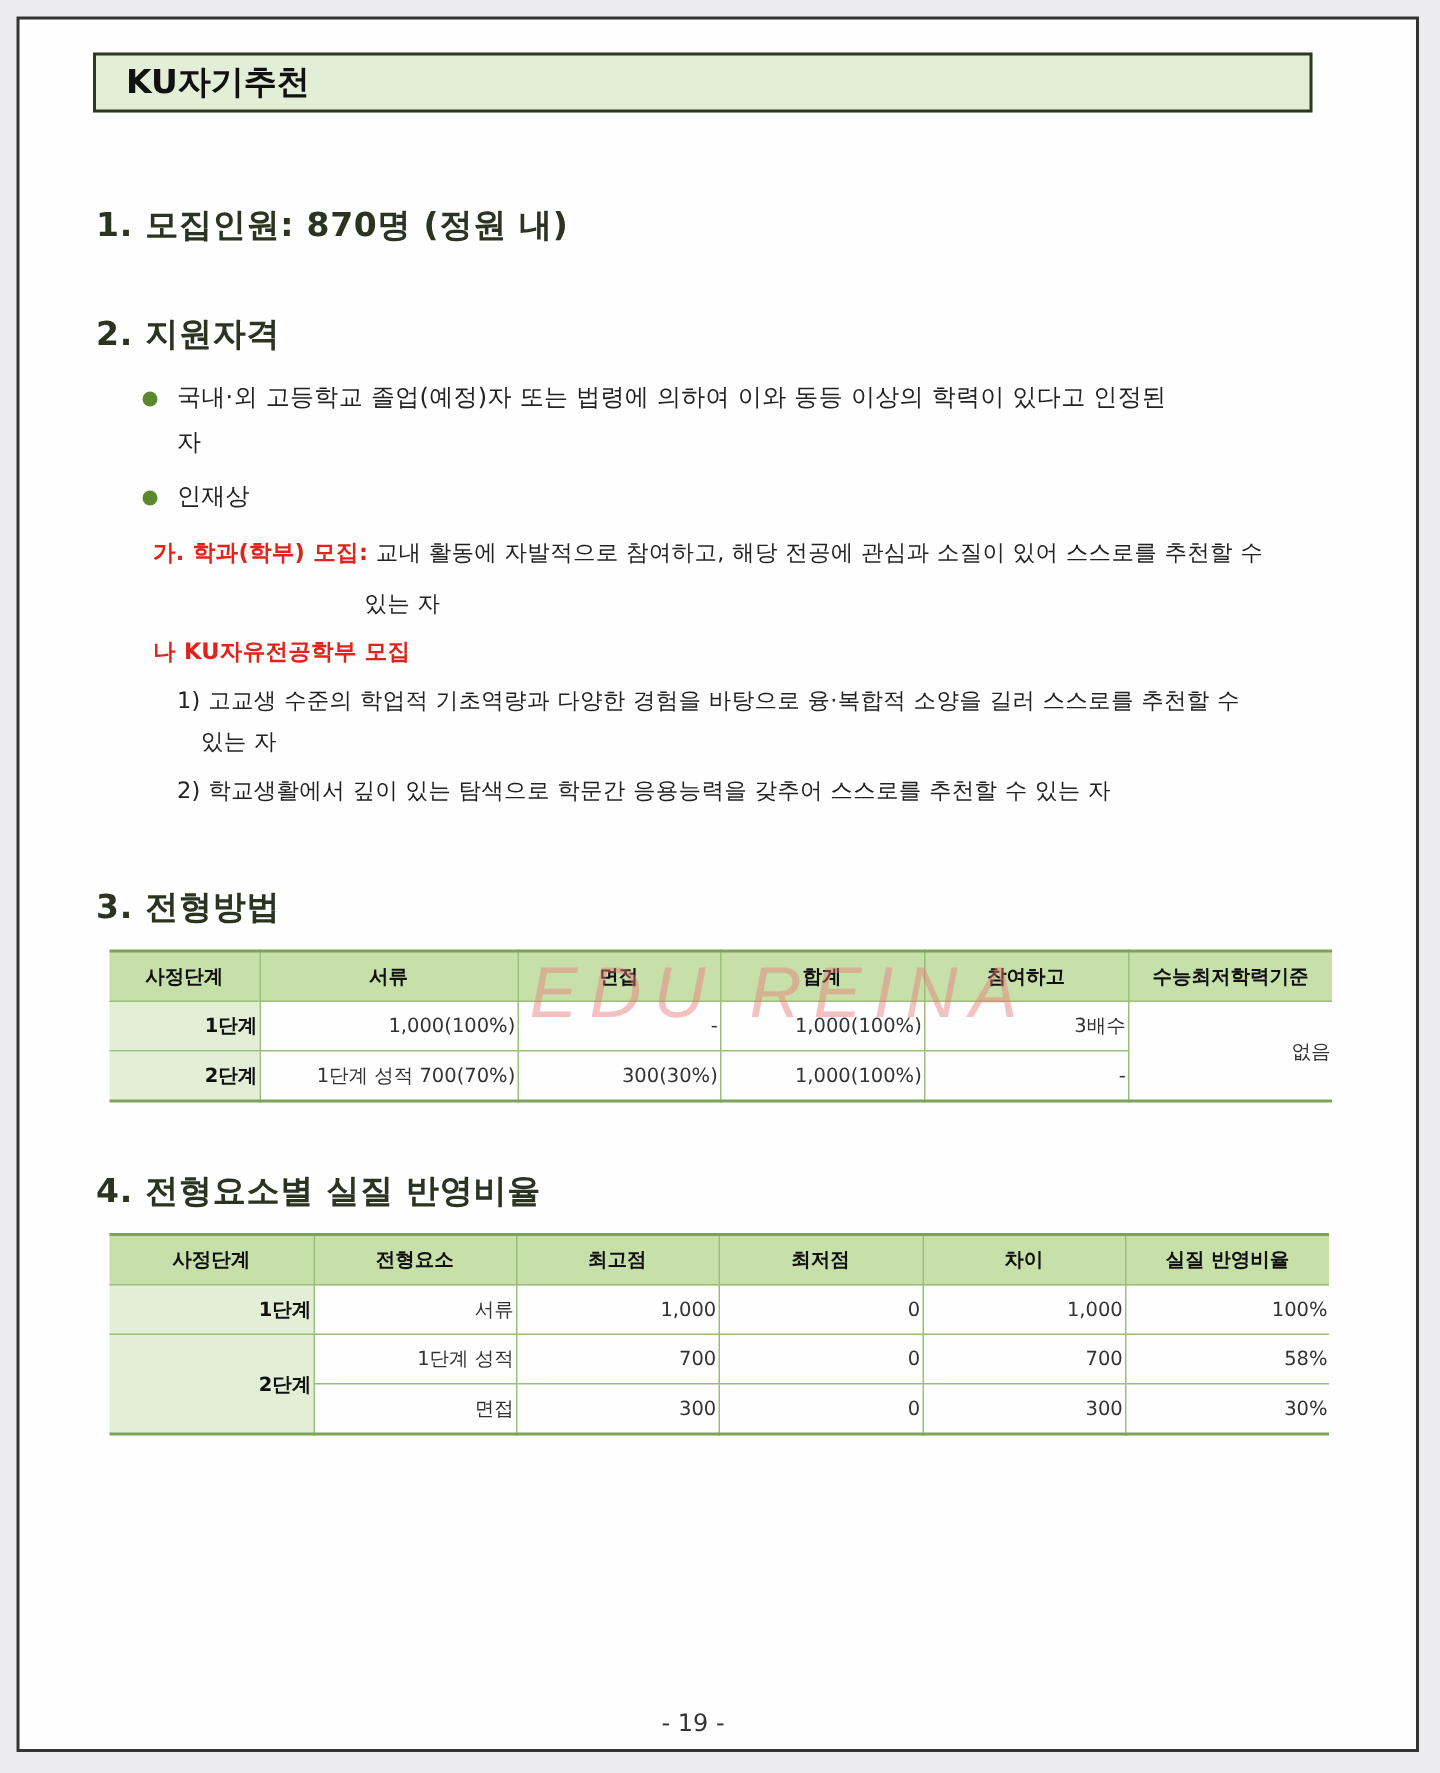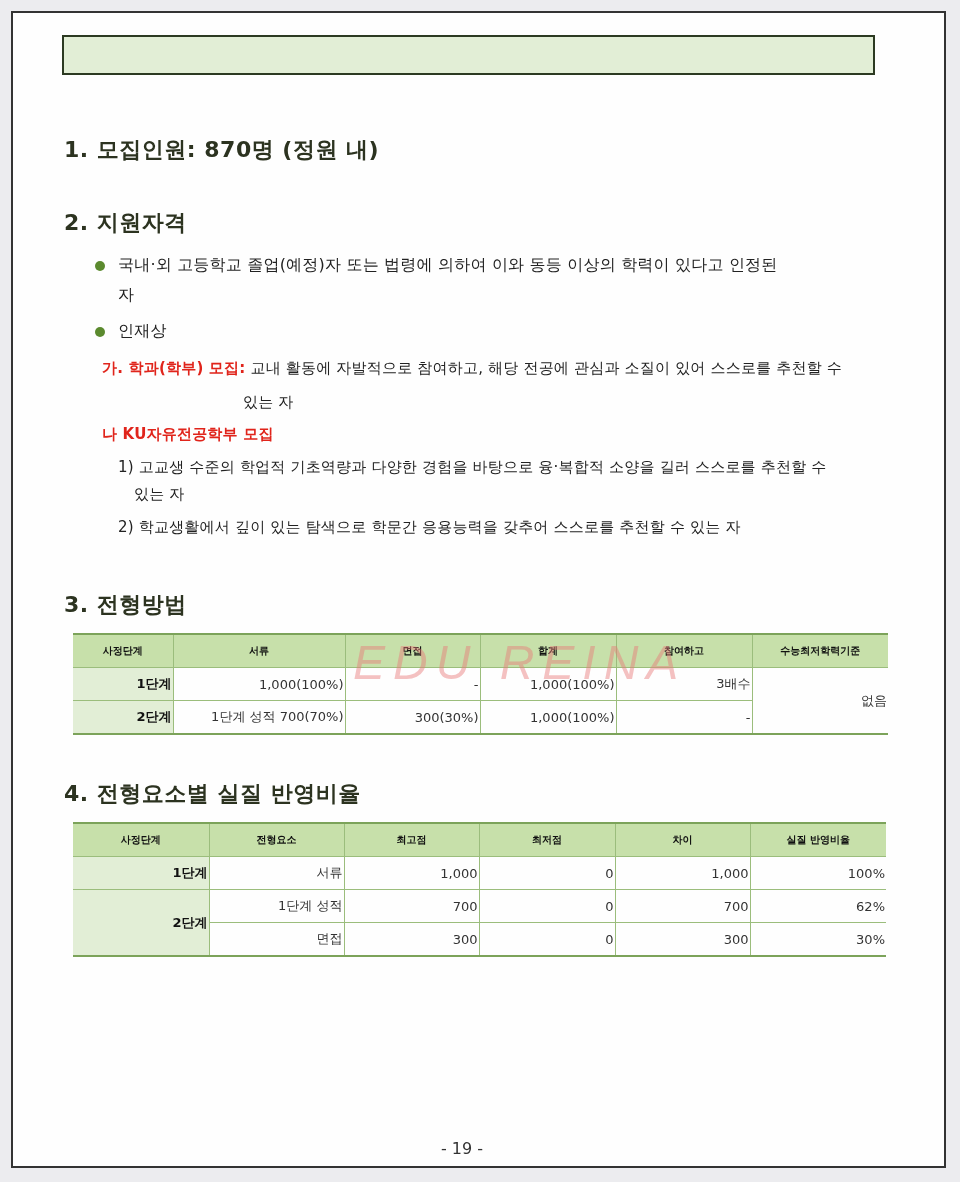--- a/index.html
+++ b/index.html
@@ -28,41 +28,42 @@
   .txt { position: absolute; font-size: 16px; color: #222; letter-spacing: 0.2px; }
   .bullet {
     position: absolute; width: 10px; height: 10px; border-radius: 50%; background: #5b8a2e;
   }
   .red { color: #e0241b; font-weight: bold; }
   table {
     position: absolute; border-collapse: collapse; font-size: 13px; table-layout: fixed;
     border-top: 2px solid #7ca35a; border-bottom: 2px solid #7ca35a;
   }
   th {
-    background: #c7e0aa; font-weight: bold; color: #111; height: 30px; font-size: 10px;
+    background: #c7e0aa; font-weight: bold; color: #111; height: 30px; font-size: 13px;
     border-left: 1px solid #9bbd7c; border-right: 1px solid #9bbd7c; border-bottom: 1px solid #9bbd7c;
   }
   td {
     text-align: right; height: 30px; color: #333; border: 1px solid #9bbd7c;
   }
   td.stage { background: #e2eed6; font-weight: bold; color: #111; }
   th:first-child, td:first-child { border-left: none; }
   th:last-child, td:last-child { border-right: none; }
   .watermark {
     position: absolute; left: 353px; top: 635px; font-family: Liberation Sans, sans-serif; font-style: italic;
     font-size: 48px; color: rgba(232, 120, 120, 0.45); letter-spacing: 8px; pointer-events: none; white-space: nowrap;
   }
   .pagenum { position: absolute; left: 0; width: 924px; top: 1139px; text-align: center; font-size: 16px; color: #333; }
 </style>
 </head>
 <body>
 
 <div class="page"></div>
 
 <div class="banner">
+  <div class="title">KU자기추천</div>
 </div>
 
 <div class="h1" style="top:135px">1. 모집인원: 870명 (정원 내)</div>
 
 <div class="h1" style="top:208px">2. 지원자격</div>
 
 <span class="bullet" style="left:95px; top:261px"></span>
 <div class="txt" style="left:118px; top:255px">국내·외 고등학교 졸업(예정)자 또는 법령에 의하여 이와 동등 이상의 학력이 있다고 인정된</div>
 <div class="txt" style="left:118px; top:285px">자</div>
 
@@ -151,21 +152,21 @@
       <td>0</td>
       <td>1,000</td>
       <td>100%</td>
     </tr>
     <tr>
       <td class="stage" rowspan="2">2단계</td>
       <td>1단계 성적</td>
       <td>700</td>
       <td>0</td>
       <td>700</td>
-      <td>62%</td>
+      <td>58%</td>
     </tr>
     <tr>
       <td>면접</td>
       <td>300</td>
       <td>0</td>
       <td>300</td>
       <td>30%</td>
     </tr>
   </tbody>
 </table>

